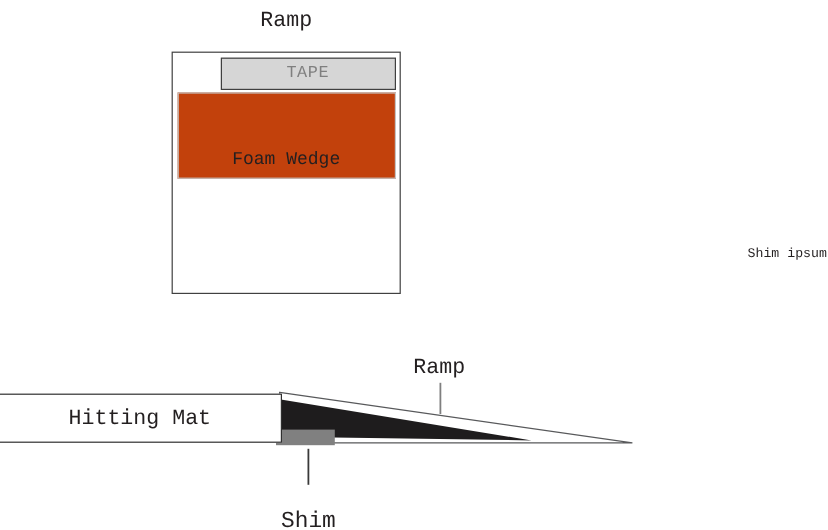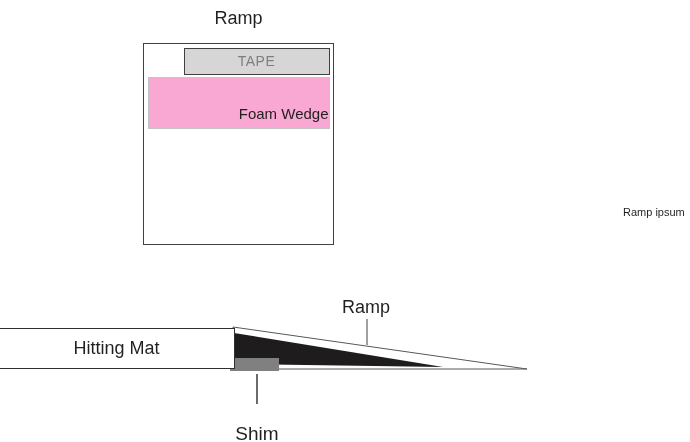--- a/index.html
+++ b/index.html
@@ -1,38 +1,38 @@
 <!DOCTYPE html>
 <html><head>
 <meta charset="utf-8">
 <style>
   html,body{margin:0;padding:0;background:#fff;}
   #stage{
     position:relative;width:690px;height:442px;background:#ffffff;
-    font-family:Liberation Sans, sans-serif;color:#231f20;overflow:hidden;
+    font-family:Liberation Mono, monospace;color:#231f20;overflow:hidden;
   }
   .abs{position:absolute;}
 
   
   .top-title{
     left:143px;top:8px;width:191px;text-align:center;
     font-size:18px;color:#231f20;
   }
   .overhead-box{
     left:143px;top:43px;width:191px;height:202px;box-sizing:border-box;
     border:1.5px solid #404040;background:#ffffff;padding:3.5px;
   }
   .tape-strip{
     height:27px;box-sizing:border-box;border:1.5px solid #404040;
     background:#d6d6d6;display:flex;align-items:center;justify-content:center;
     font-size:14px;color:#7f7f7f;letter-spacing:0.5px;margin-left:36px;
   }
   .foam-area{
-    margin-top:2px;height:52px;box-sizing:border-box;border:1px solid #c4c4c4;
-    background:#f9a8d4;display:flex;align-items:flex-end;justify-content:flex-end;
+    margin-top:2px;height:72px;box-sizing:border-box;border:1px solid #c4c4c4;
+    background:#c2410c;display:flex;align-items:flex-end;justify-content:center;
     padding-bottom:6px;font-size:15px;color:#231f20;
   }
 
   
   .lorem-note{left:623px;top:206px;font-size:11px;color:#231f20;}
 
   
   .diagram-svg{left:0;top:0;width:690px;height:442px;}
   .ramp-outline{fill:#ffffff;stroke:#58595b;stroke-width:1;}
   .pointer-ramp{stroke:#7f7f7f;stroke-width:1.5;}
@@ -61,21 +61,21 @@
 
   <div class="abs overhead-box">
     <div class="tape-strip">
       <span>TAPE</span>
     </div>
     <div class="foam-area">
       <span>Foam Wedge</span>
     </div>
   </div>
 
-  <div class="abs lorem-note">Ramp ipsum</div>
+  <div class="abs lorem-note">Shim ipsum</div>
 
   <svg class="abs diagram-svg" viewBox="0 0 690 442">
 
     <polygon class="ramp-outline" points="233,327 527,369 233,369"></polygon>
 
     <polygon points="234,333 443,367 234,364" fill="#1e1c1d"></polygon>
 
     <rect x="230" y="358" width="49" height="13" fill="#808080"></rect>
 
     <line class="pointer-ramp" x1="367" y1="319" x2="367" y2="345"></line>

